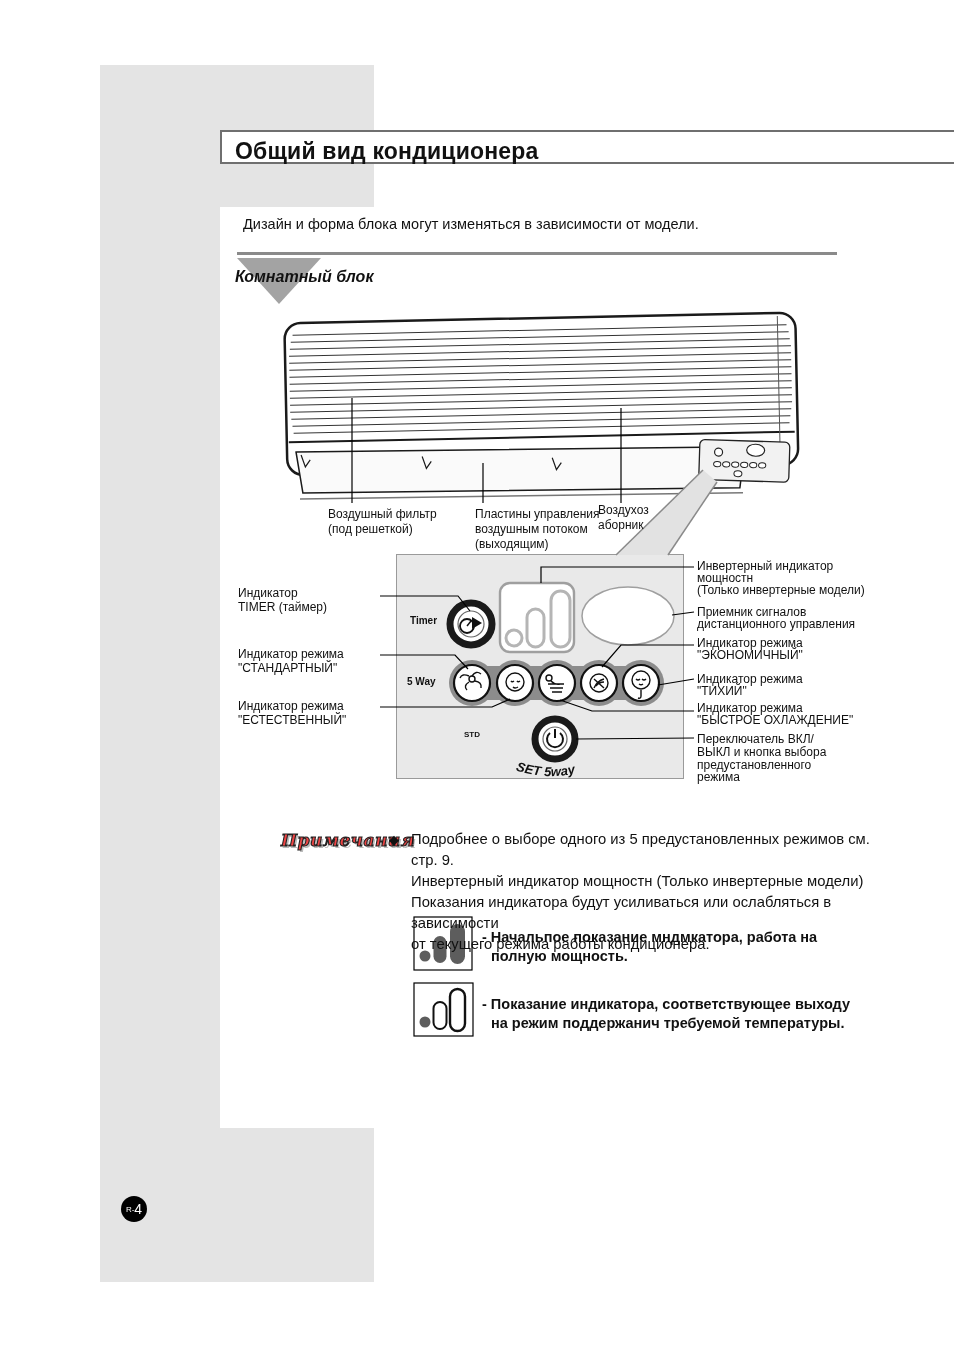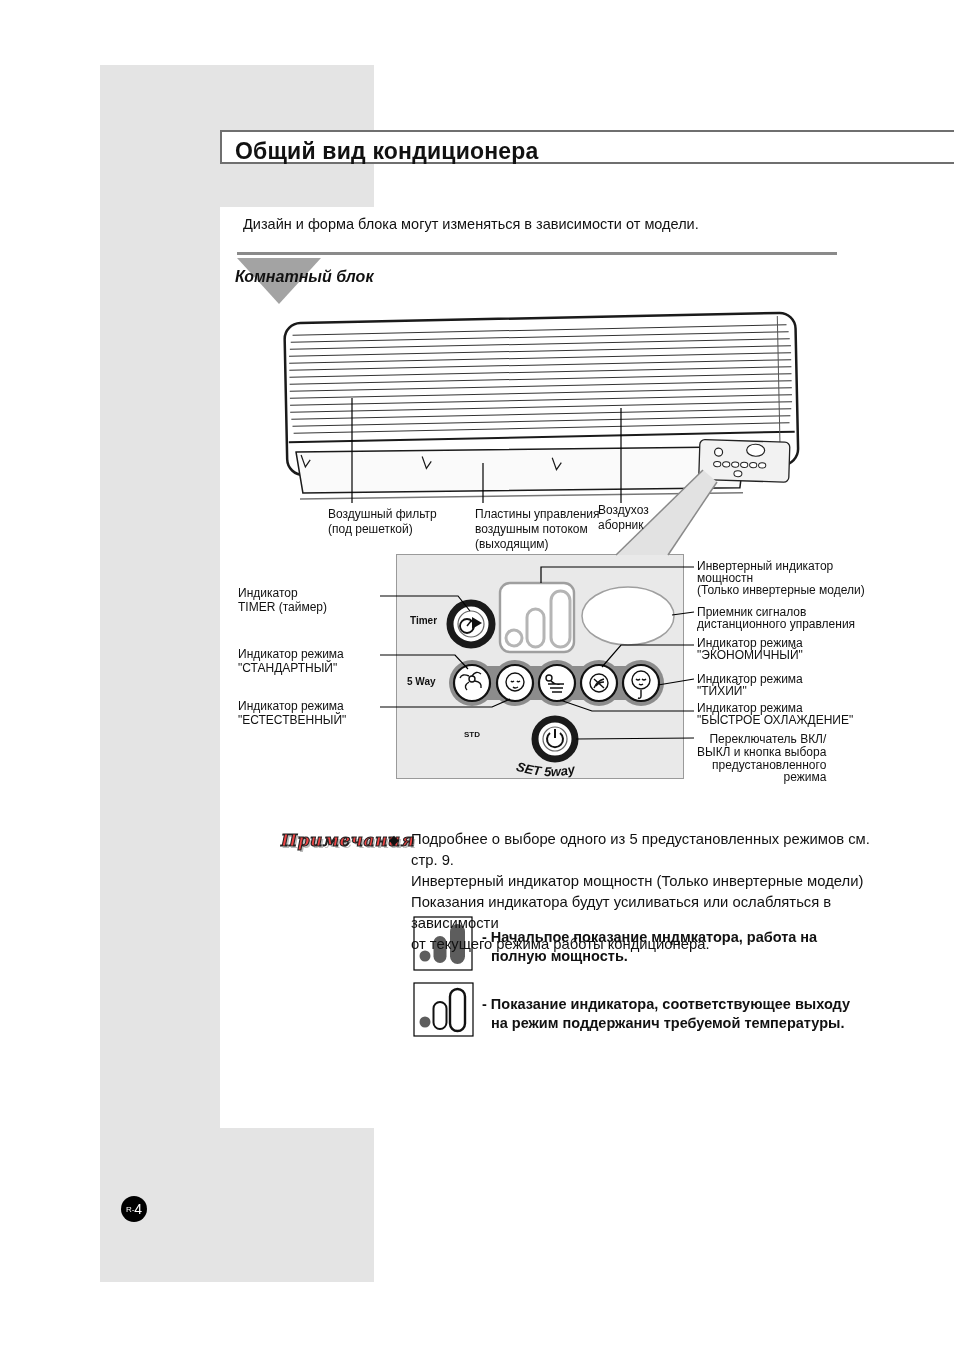--- a/index.html
+++ b/index.html
@@ -236,21 +236,21 @@
 мощностн
 (Только инвертерные модели)</div>
   <div class="lbl lbl-sm" style="left:697px;top:607px;">Приемник сигналов
 дистанционного управления</div>
   <div class="lbl lbl-sm" style="left:697px;top:638px;">Индикатор режима
 "ЭКОНОМИЧНЫЙ"</div>
   <div class="lbl lbl-sm" style="left:697px;top:674px;">Индикатор режима
 "ТИХИЙ"</div>
   <div class="lbl lbl-sm" style="left:697px;top:703px;">Индикатор режима
 "БЫСТРОЕ ОХЛАЖДЕНИЕ"</div>
-  <div class="lbl lbl-sm" style="left:697px;top:733px;line-height:12.8px;text-align:right;">Переключатель ВКЛ/
+  <div class="lbl lbl-sm" style="left:697px;top:733px;line-height:12.8px;">Переключатель ВКЛ/
 ВЫКЛ и кнопка выбора
 предустановленного
 режима</div>
 
   <div class="notes-heading">Примечания</div>
   <div class="notes-bullet">◆</div>
   <div class="notes-text">Подробнее о выборе одного из 5 предустановленных режимов см. стр. 9.
 Инвертерный индикатор мощностн (Только инвертерные модели)
 Показания индикатора будут усиливаться или ослабляться в зависимости
 от текущего режима работы кондиционера.</div>

